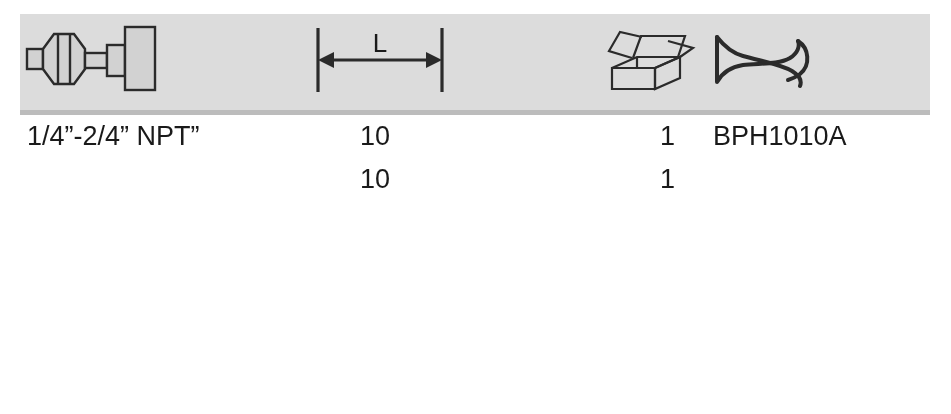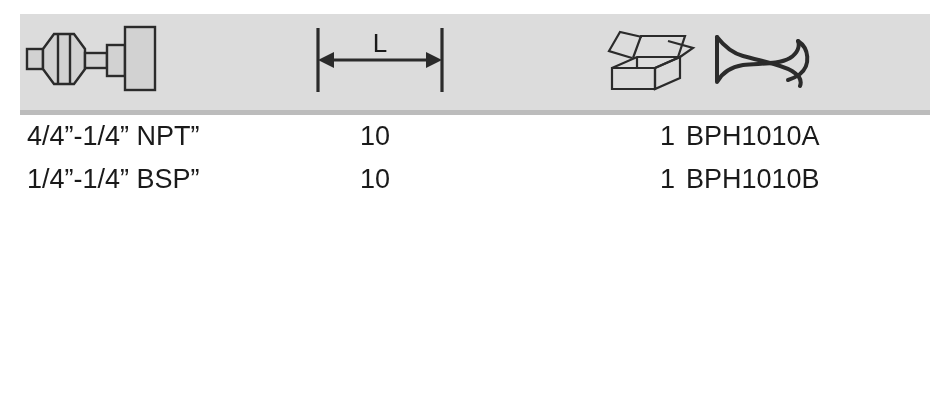--- a/index.html
+++ b/index.html
@@ -65,21 +65,21 @@
   .cell {
     position: absolute;
     color: #1a1a1a;
     font-size: 27px;
     line-height: 43px;
     white-space: nowrap;
   }
   .cell-spec   { left: 27px;  text-align: left; }
   .cell-length { left: 300px; width: 90px; text-align: right; }
   .cell-qty    { left: 600px; width: 75px; text-align: right; }
-  .cell-code   { left: 686px; text-align: left; }
+  .cell-code   { left: 713px; text-align: left; }
 </style>
 </head>
 <body>
 
 <div id="product-table">
 
   <div class="table-header"></div>
   <div class="header-rule"></div>
 
   <span class="hdr-icon hdr-icon-fitting">
@@ -146,28 +146,26 @@
                  C90 52 92 57 90 62"></path>
 
         <path d="M88 17 C99 24 101 41 90 50 C86 53 82 55 78 56"></path>
       </g>
     </svg>
   </span>
 
   <div class="data-rows">
 
     <div class="data-row">
-      <span class="cell cell-spec">4/4”-1/4” NPT”</span>
+      <span class="cell cell-spec">1/4”-2/4” NPT”</span>
       <span class="cell cell-length">10</span>
       <span class="cell cell-qty">1</span>
       <span class="cell cell-code">BPH1010A</span>
     </div>
 
     <div class="data-row">
-      <span class="cell cell-spec">1/4”-1/4” BSP”</span>
       <span class="cell cell-length">10</span>
       <span class="cell cell-qty">1</span>
-      <span class="cell cell-code">BPH1010B</span>
     </div>
 
   </div>
 
 </div>
 
 </body></html>

